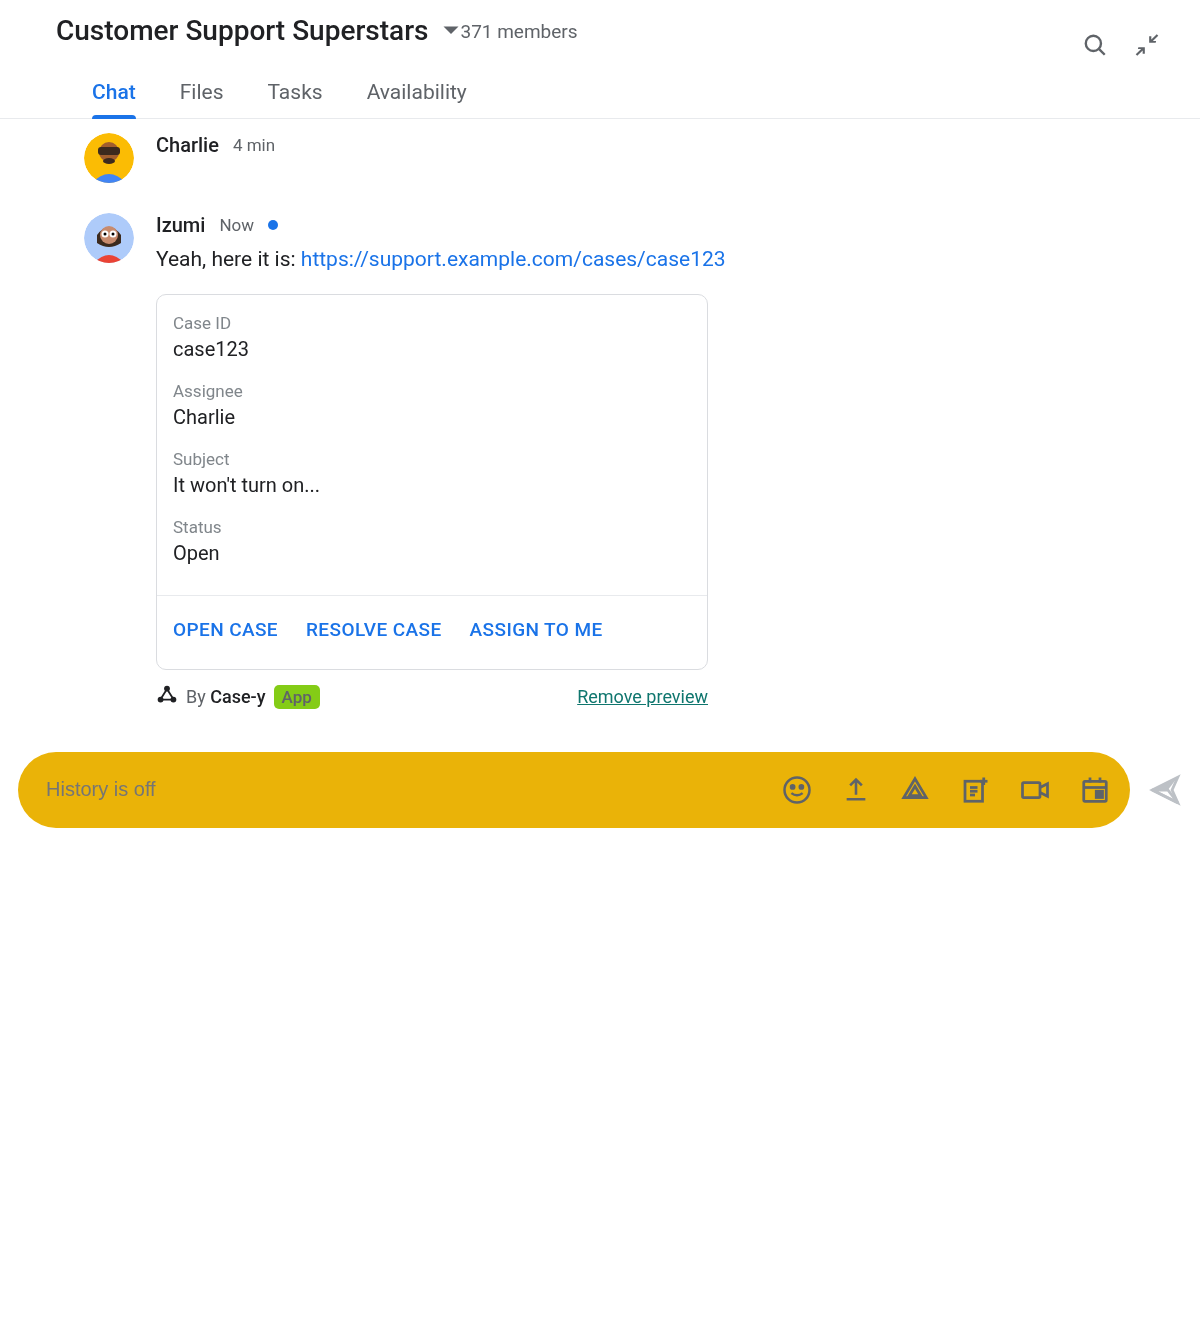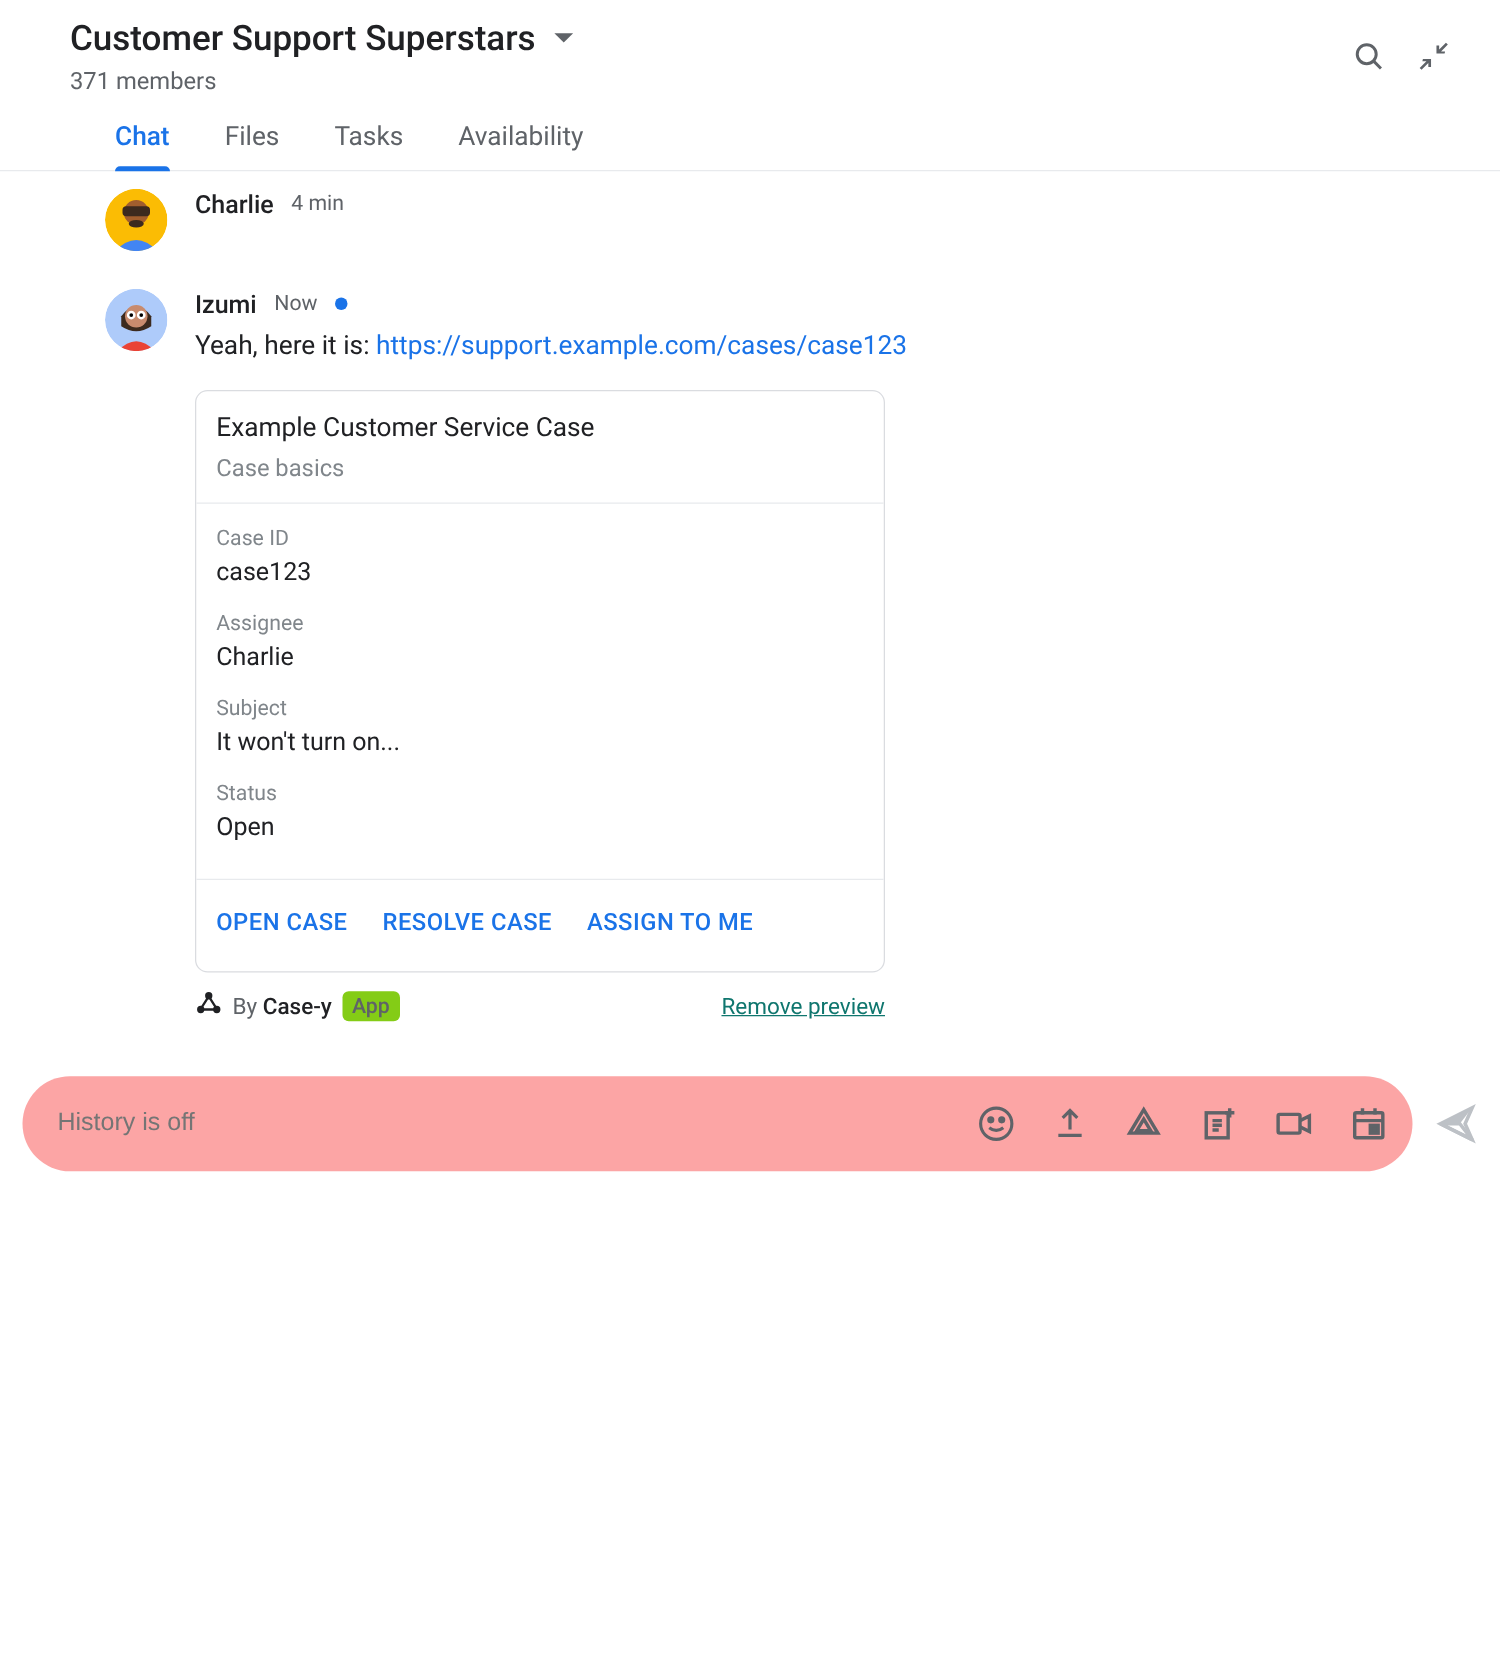--- a/index.html
+++ b/index.html
@@ -8,21 +8,21 @@
       background: #fff;
       color: #202124;
       width: 1200px;
     }
     .header {
       padding: 14px 28px 0 56px;
       display: flex;
       justify-content: space-between;
       align-items: flex-start;
     }
-    .header-left { display: flex; flex-direction: column; }
+    .header-left { display: flex; flex-direction: row; }
     .title-row { display: flex; align-items: center; gap: 14px; }
     .space-title { font-size: 28px; font-weight: 500; color: #202124; }
     .dropdown-icon { cursor: pointer; }
     .member-count { font-size: 19px; color: #5f6368; margin-top: 6px; }
     .header-right { display: flex; align-items: center; gap: 26px; margin-top: 18px; margin-right: 12px; }
     .icon-btn { cursor: pointer; color: #5f6368; display: flex; align-items: center; justify-content: center; }
 
     .tabs {
       display: flex;
       gap: 44px;
@@ -118,21 +118,21 @@
     .remove-preview { color: #0f766e; text-decoration: underline; cursor: pointer; }
 
     .composer-wrap {
       padding: 12px 18px 30px;
       display: flex;
       align-items: center;
       gap: 18px;
     }
     .composer {
       flex: 1;
-      background: #fca5a5;
+      background: #eab308;
       border-radius: 40px;
       height: 76px;
       display: flex;
       padding: 0 20px 0 28px;
       gap: 10px;
     }
     .composer-input {
       flex: 1;
       border: none;
       background: transparent;
@@ -218,24 +218,20 @@
       <div class="msg-header">
         <span class="msg-author">Izumi</span>
         <span class="msg-time">Now</span>
         <span class="status-dot"></span>
       </div>
       <div class="msg-text">
         <span>Yeah, here it is: </span><a class="msg-link" href="#">https://support.example.com/cases/case123</a>
       </div>
 
       <div class="card">
-        <div class="card-header">
-          <div class="card-title">Example Customer Service Case</div>
-          <div class="card-subtitle">Case basics</div>
-        </div>
         <div class="card-body">
           <div class="field">
             <div class="field-label">Case ID</div>
             <div class="field-value">case123</div>
           </div>
           <div class="field">
             <div class="field-label">Assignee</div>
             <div class="field-value">Charlie</div>
           </div>
           <div class="field">

